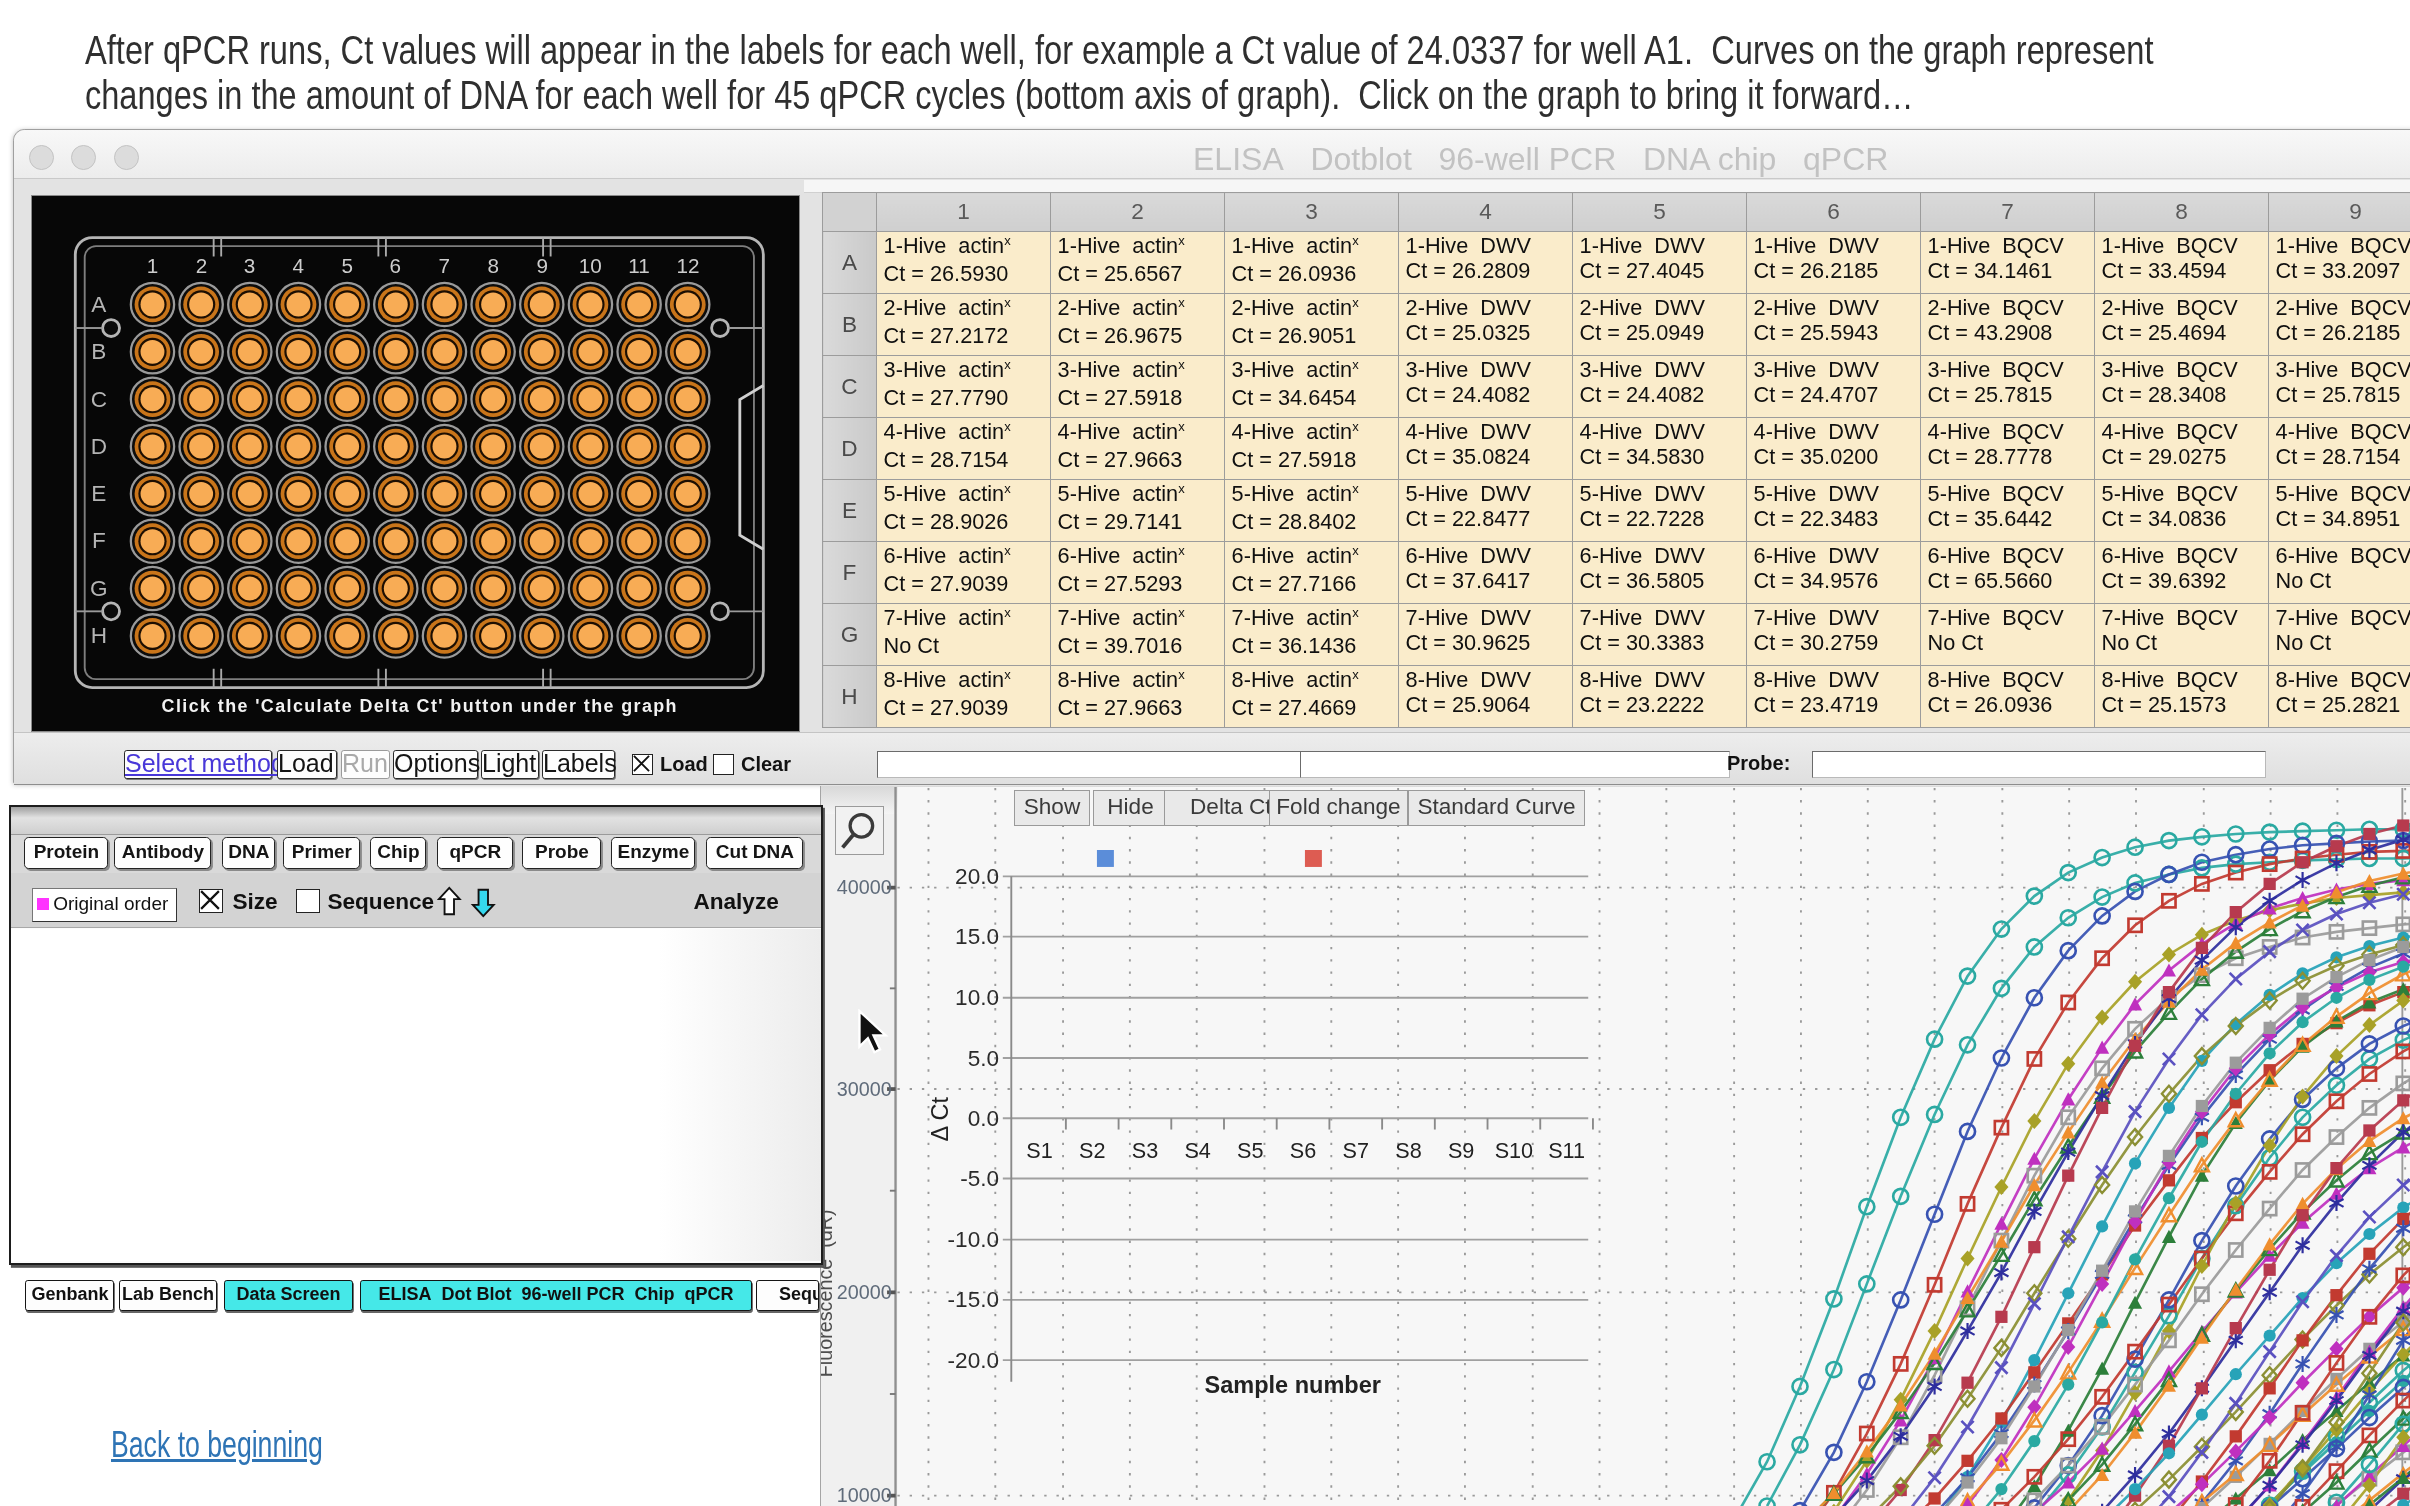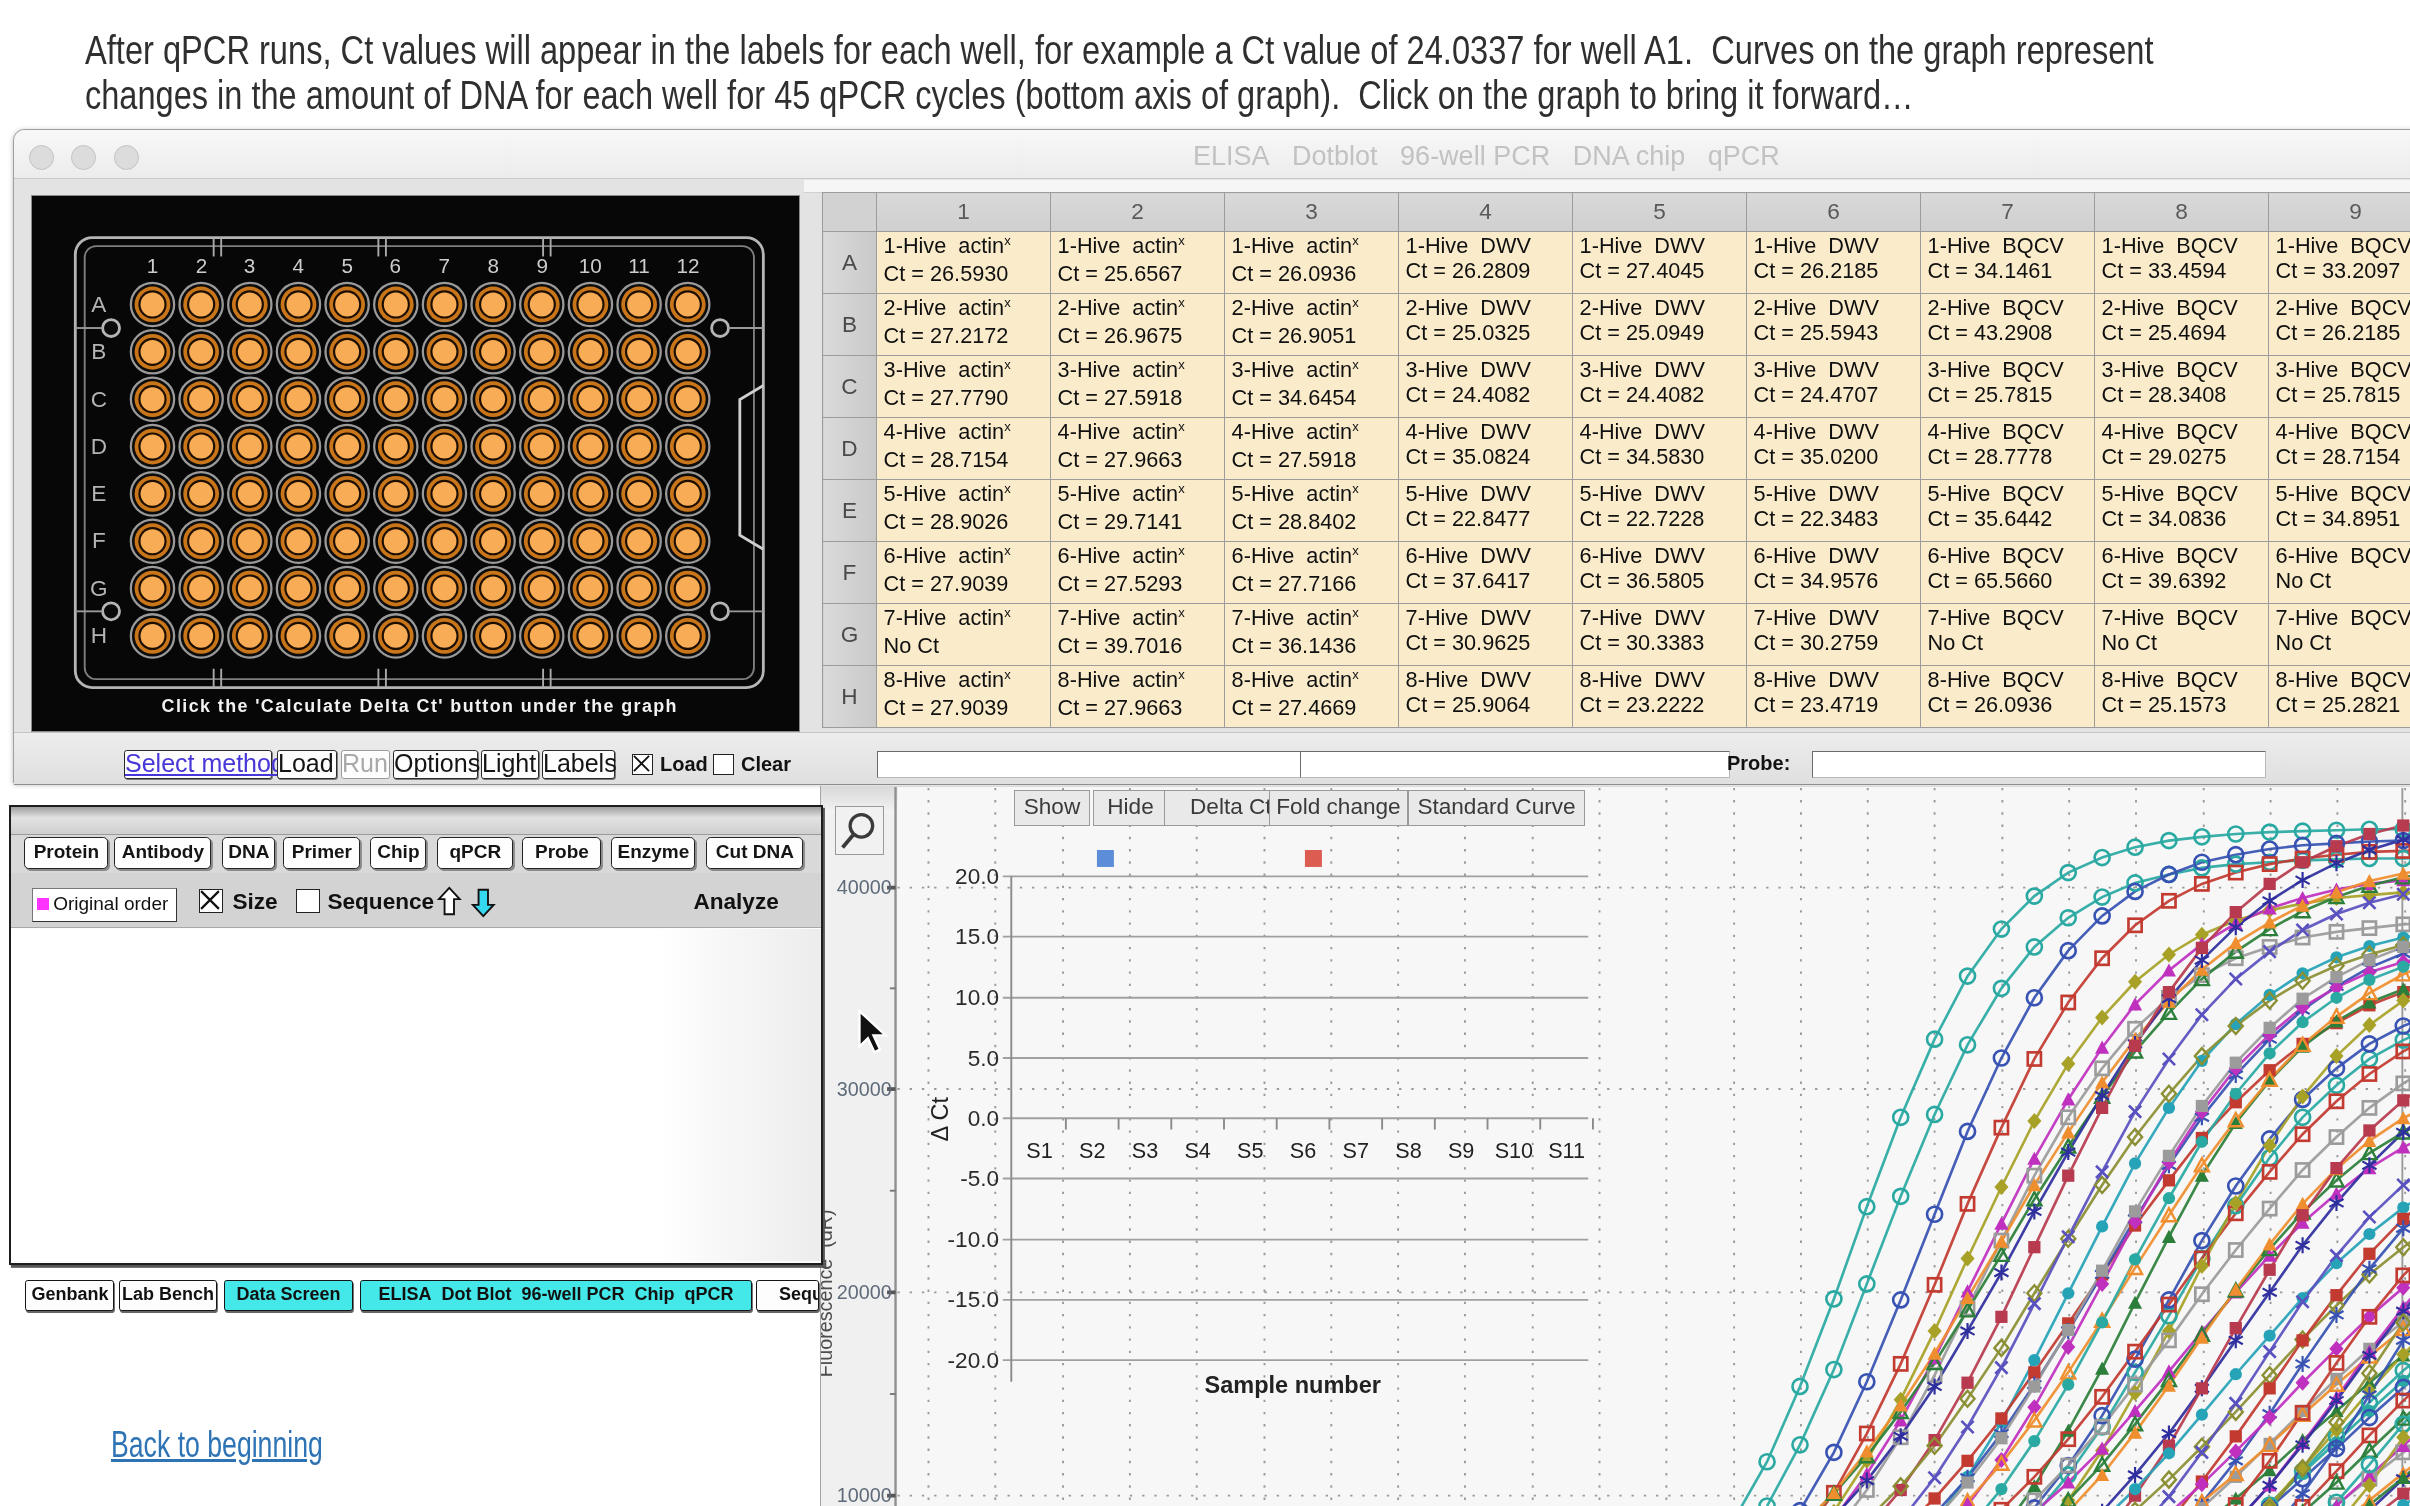--- a/index.html
+++ b/index.html
@@ -3,21 +3,21 @@
 <meta charset="utf-8">
 <style>
 * { margin:0; padding:0; box-sizing:border-box; }
 html,body { width:2411px; height:1507px; background:#fff; font-family:"Liberation Sans", sans-serif; overflow:hidden; }
 #stage { position:absolute; left:0; top:0; width:2411px; height:1507px; overflow:hidden; }
 .tt { position:absolute; left:85px; font-size:40px; color:#2f2f2f; white-space:nowrap; transform-origin:0 0; }
 
 #mainwin { position:absolute; left:13px; top:129px; width:2411px; height:654px; background:#e3e3e3; border:0.9px solid #9f9f9f; border-radius:11.3px 11.3px 0 0; box-shadow:0 1.9px 5.6px rgba(0,0,0,0.25); }
 #titlebar { position:absolute; left:0; top:0; width:100%; height:49px; background:linear-gradient(#f8f8f8,#ececec); border-bottom:0.9px solid #c9c9c9; border-radius:11.3px 11.3px 0 0; }
 .tl { position:absolute; top:15px; width:25.4px; height:25.4px; border-radius:50%; background:#dcdcdc; border:0.9px solid #c3c3c3; }
-#titletext { position:absolute; left:1179px; top:11.3px; font-size:27px; color:#c2c2c2; }
+#titletext { position:absolute; left:1179px; top:11.3px; font-size:32px; color:#c2c2c2; }
 #blackpanel { position:absolute; left:17px; top:65px; width:769px; height:537px; background:#070707; border:0.9px solid #8a8a8a; }
 #whitestrip { position:absolute; left:790px; top:50px; width:1607px; height:13px; background:#f6f6f6; border-bottom:0.9px solid #d0d0d0; }
 
 #dtable { position:absolute; left:808px; top:62px; width:1621px; border-collapse:collapse; table-layout:fixed; }
 #dtable th, #dtable td { border:1.9px solid #9c9c9c; overflow:hidden; }
 #dtable .corner { width:54px; background:#d2d2d2; }
 #dtable .colh { width:174px; background:linear-gradient(#d9d9d9,#cfcfcf); font-size:22.6px; font-weight:normal; color:#5a5a5a; text-align:center; }
 #dtable .hrow { height:39px; }
 #dtable tr { height:62px; }
 #dtable .rowh { background:linear-gradient(90deg,#dadada,#c9c9c9); font-size:22.6px; font-weight:normal; color:#4a4a4a; text-align:center; }

